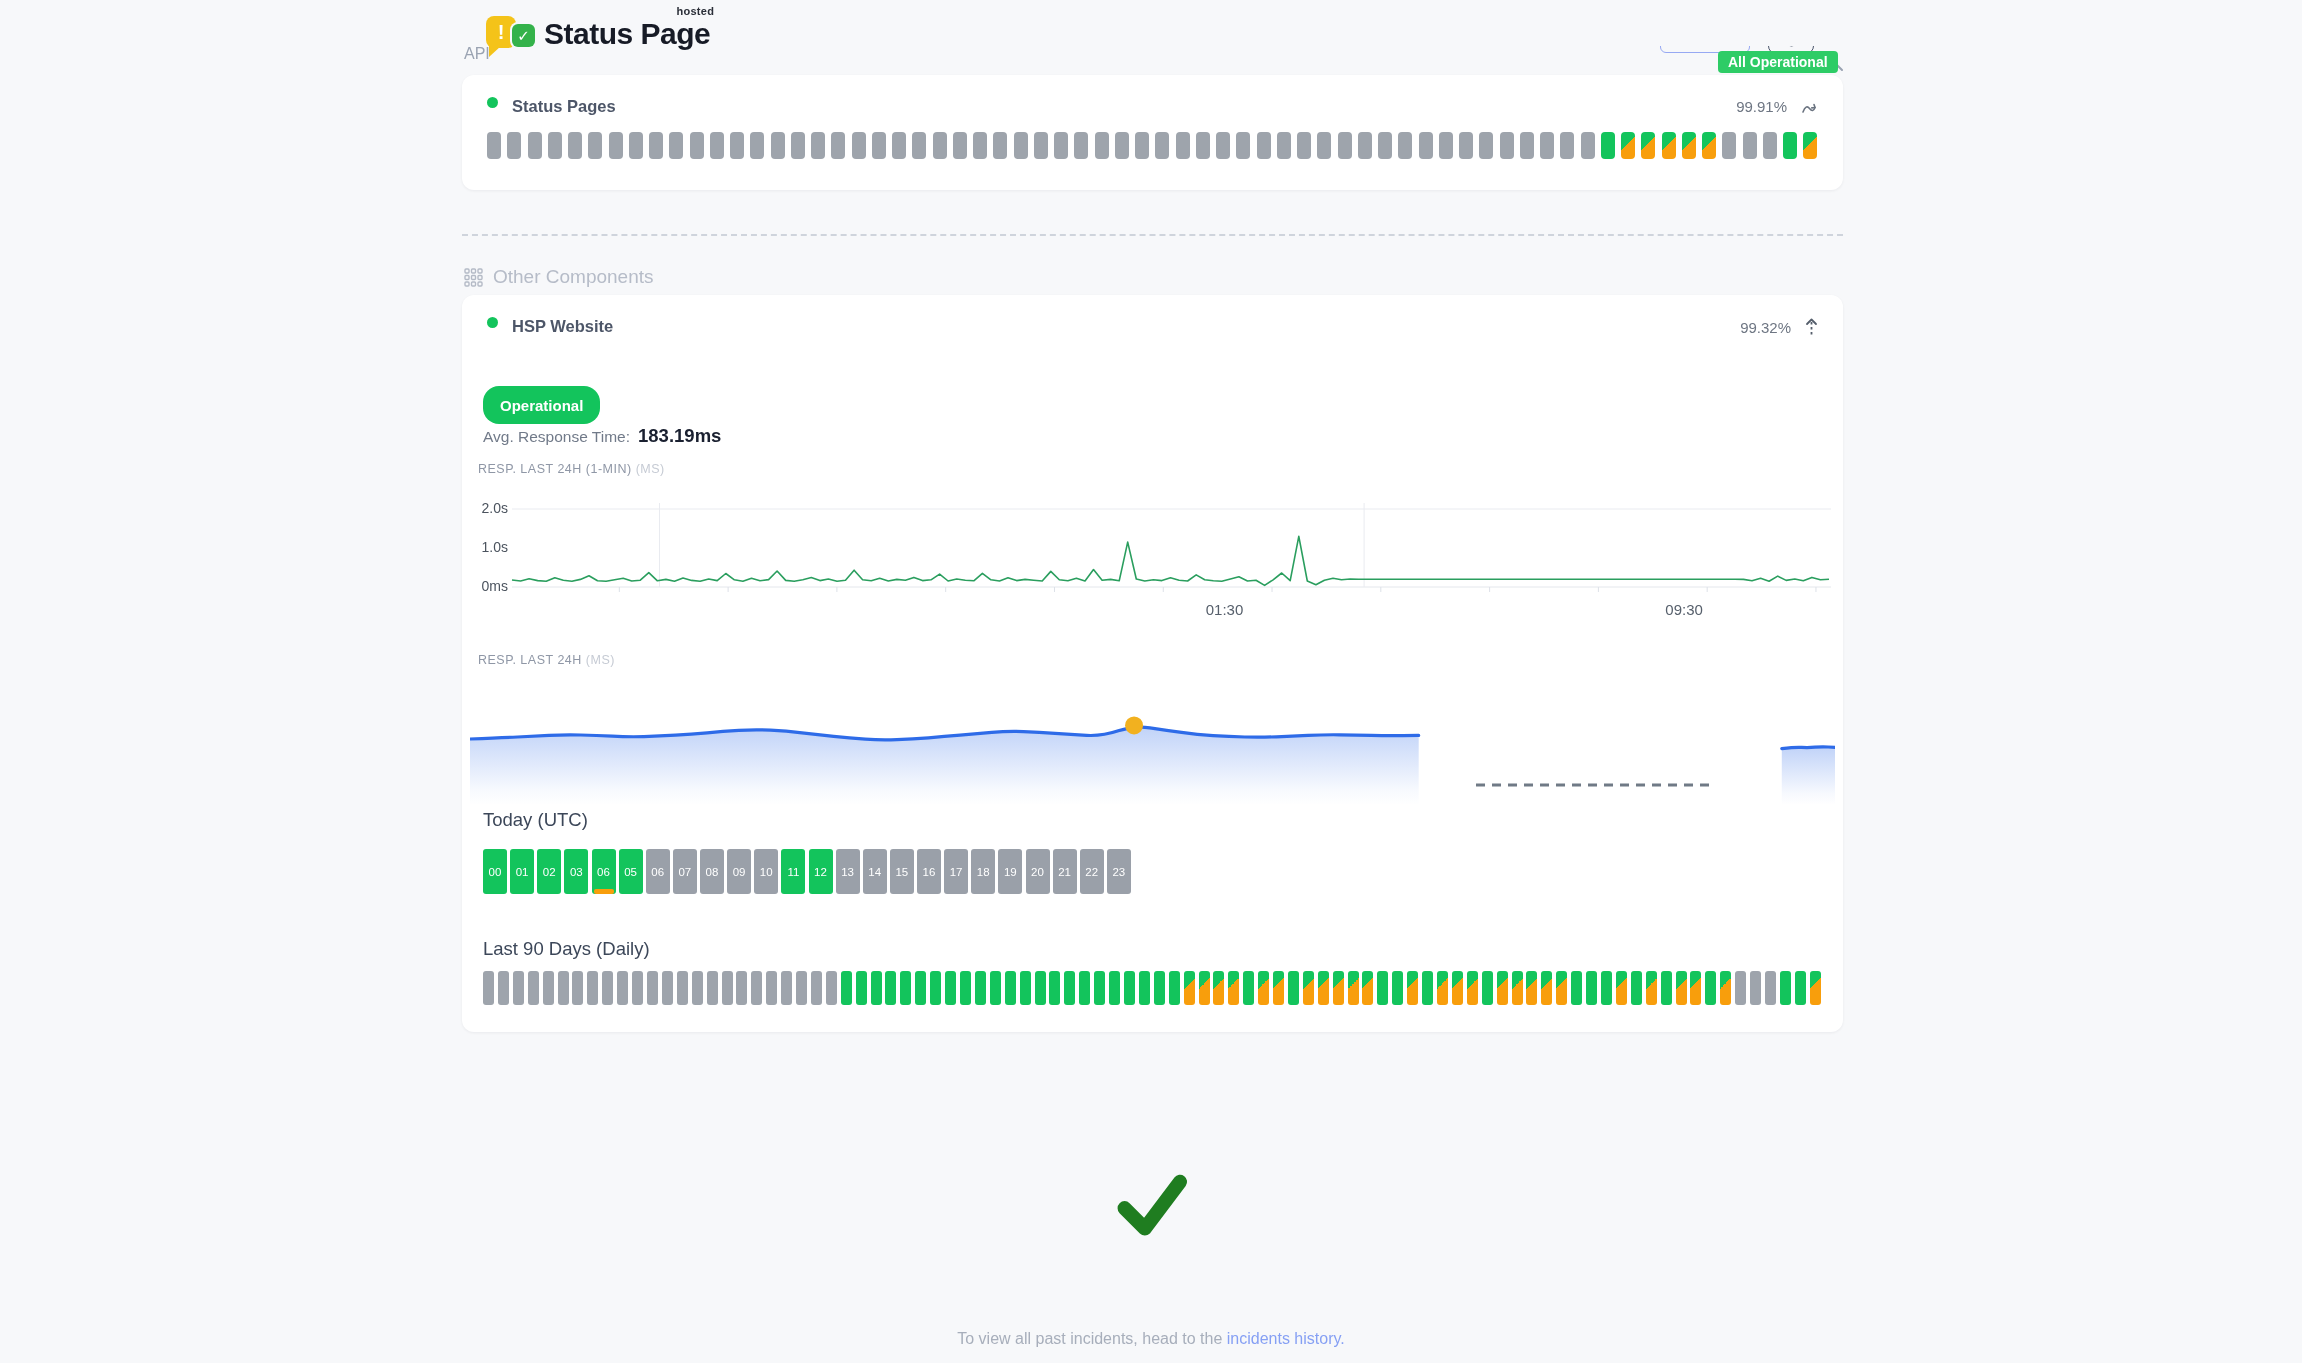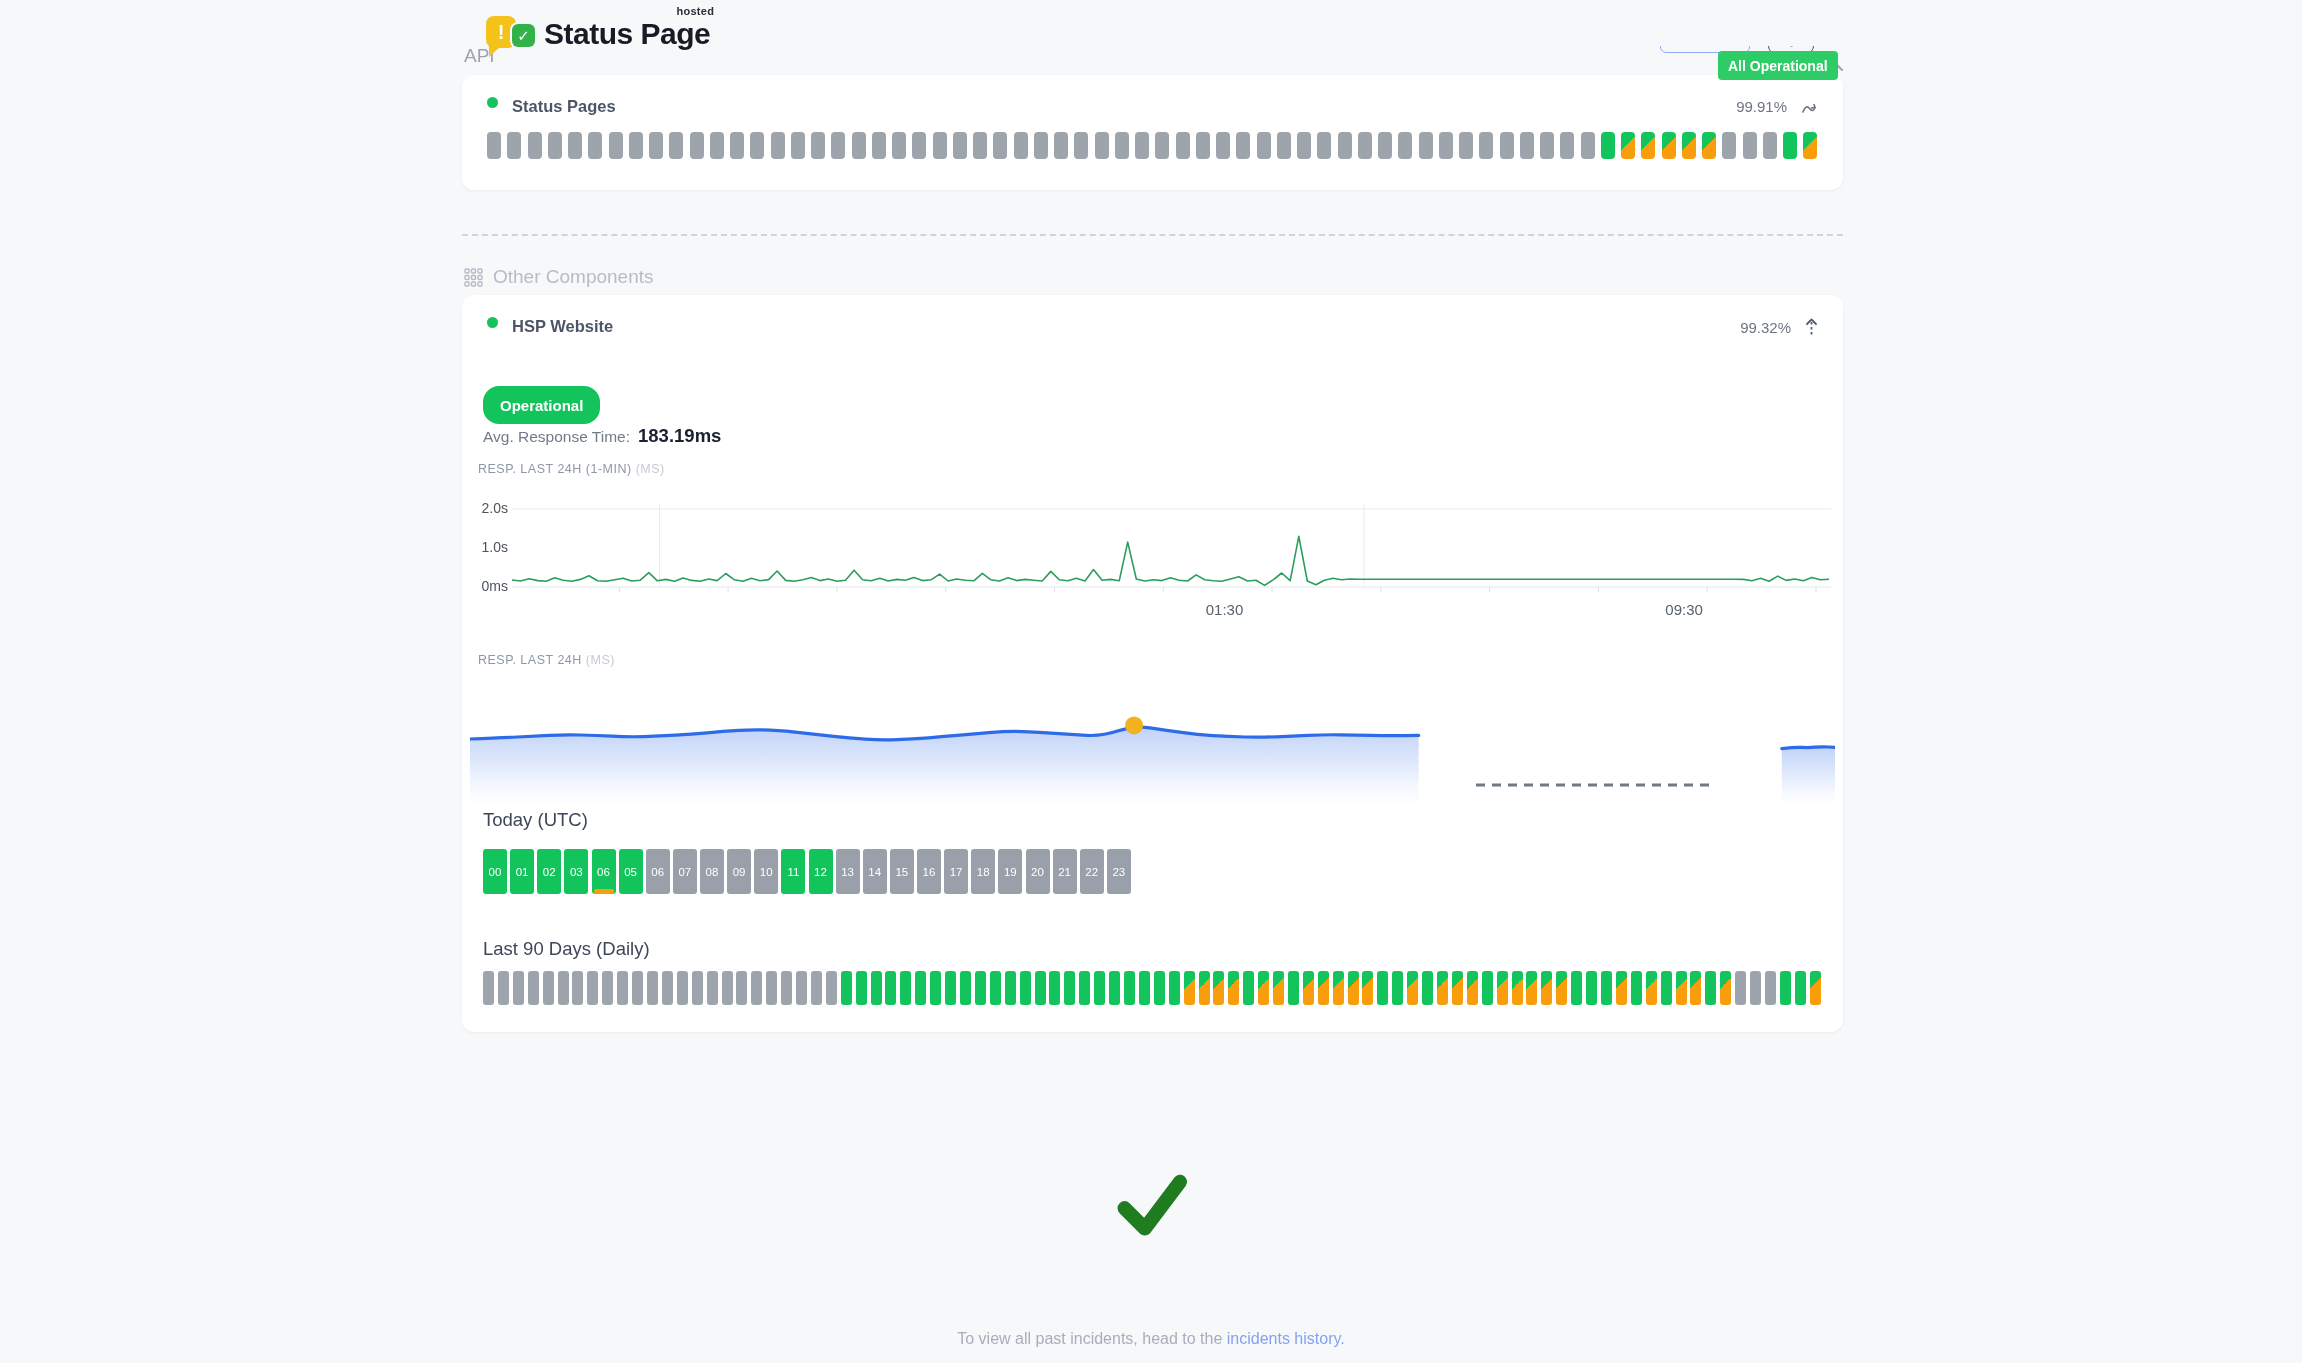--- a/index.html
+++ b/index.html
@@ -23,26 +23,26 @@
           box-shadow:0 0 0 2px #f7f8fa}
   .brand{position:relative;font-size:30px;font-weight:bold;color:#171b26;letter-spacing:-.5px}
   .brand-top{position:absolute;right:-4px;top:-12px;font-size:11px;font-weight:600;color:#2b2f38;letter-spacing:.3px}
   .nav{position:absolute;top:27px;font-size:16.5px;color:#8a93a3;cursor:pointer}
   #nav-maintenance{left:1465px}
   #nav-incidents{left:1583px}
   .subscribe-btn{position:absolute;left:1660px;top:24px;width:90px;height:29px;border:1px solid #97a9f3;border-radius:6px;
           color:#5b7cf0;font-size:15px;display:flex;align-items:center;justify-content:center;cursor:pointer;background:transparent}
   .toggle-btn{position:absolute;left:1768px;top:23px;width:46px;height:31px;border:1.6px solid #4b566b;border-radius:8px;
           display:flex;align-items:center;justify-content:center;cursor:pointer;background:transparent}
-  .all-op{position:absolute;left:1718px;top:51px;height:29px;padding:0 10px;background:#2ecc66;border-radius:4px;
+  .all-op{position:absolute;left:1718px;top:51px;height:22px;padding:0 10px;background:#2ecc66;border-radius:4px;
           color:#fff;font-size:14px;font-weight:600;display:flex;align-items:center;z-index:6;cursor:pointer}
   .chev-up{position:absolute;left:1827px;top:57px;cursor:pointer}
 
   
-  .sec-label{position:absolute;color:var(--text-muted);font-size:19px}
+  .sec-label{position:absolute;color:var(--text-muted);font-size:16px}
   #api-label{left:464px;top:45px}
   .other-head{position:absolute;left:464px;top:266px;display:flex;align-items:center;gap:10px}
   .other-title{color:var(--text-faint);font-size:19px;font-weight:500}
 
   
   .card{position:absolute;left:462px;width:1381px;background:#fff;border-radius:12px;
         box-shadow:0 1px 3px rgba(16,24,40,.06)}
   #card-api{top:75px;height:115px}
   #card-hsp{top:295px;height:737px}
   .comp-row{position:absolute;left:25px;right:25px;top:22px;display:flex;justify-content:space-between;align-items:center}

